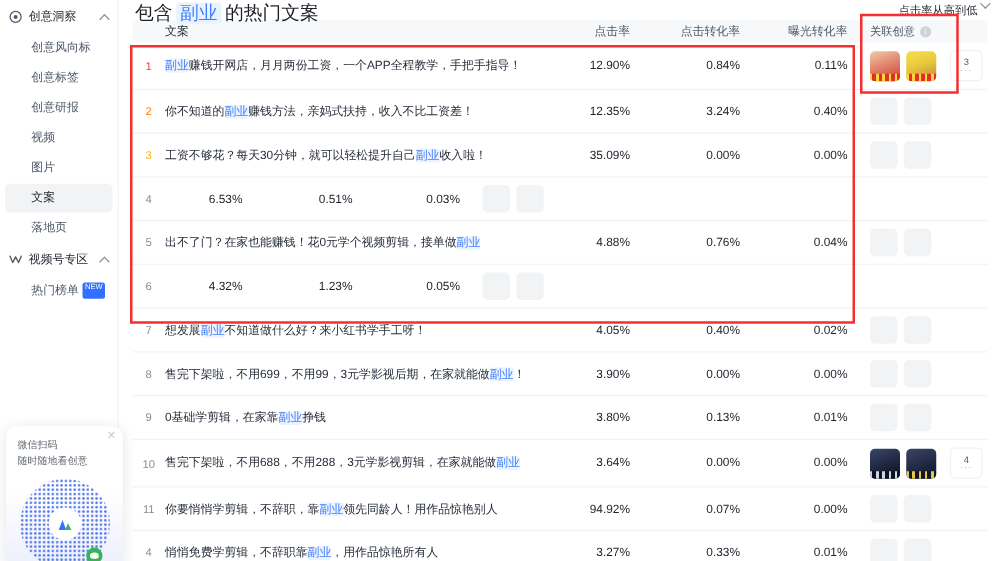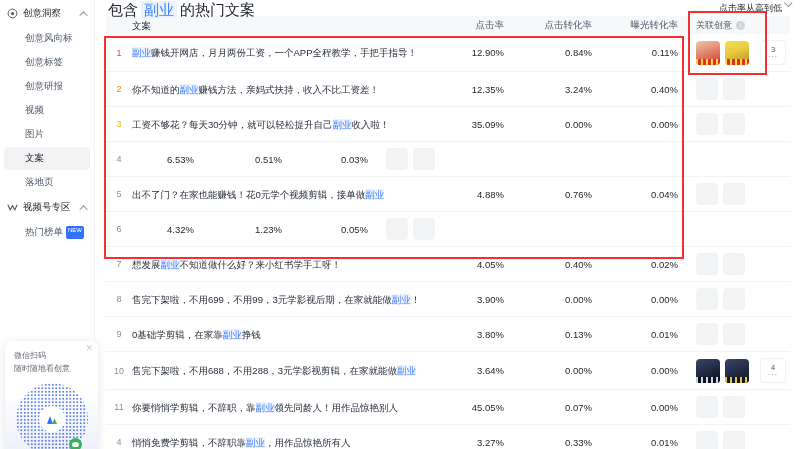--- a/index.html
+++ b/index.html
@@ -313,21 +313,21 @@
                 <span class="more-n">4</span>
                 <span class="more-d">···</span>
               </div>
             </div>
           </div>
   </div>
 
   <div class="trow">
     <div class="col-rank rank rank-n">11</div>
     <div class="col-copy"><span class="copy-link"><span class="pre">你要悄悄学剪辑，不辞职，靠</span><span class="kw">副业</span><span class="post">领先同龄人！用作品惊艳别人</span></span></div>
-    <div class="col-ctr ctr">45.05%</div>
+    <div class="col-ctr ctr">94.92%</div>
     <div class="col-ccvr ccvr">0.07%</div>
     <div class="col-ecvr ecvr">0.00%</div>
     <div class="col-rel">
             <div class="thumbs">
               <div class="thumb"></div>
               <div class="thumb"></div>
             </div>
           </div>
   </div>
 

